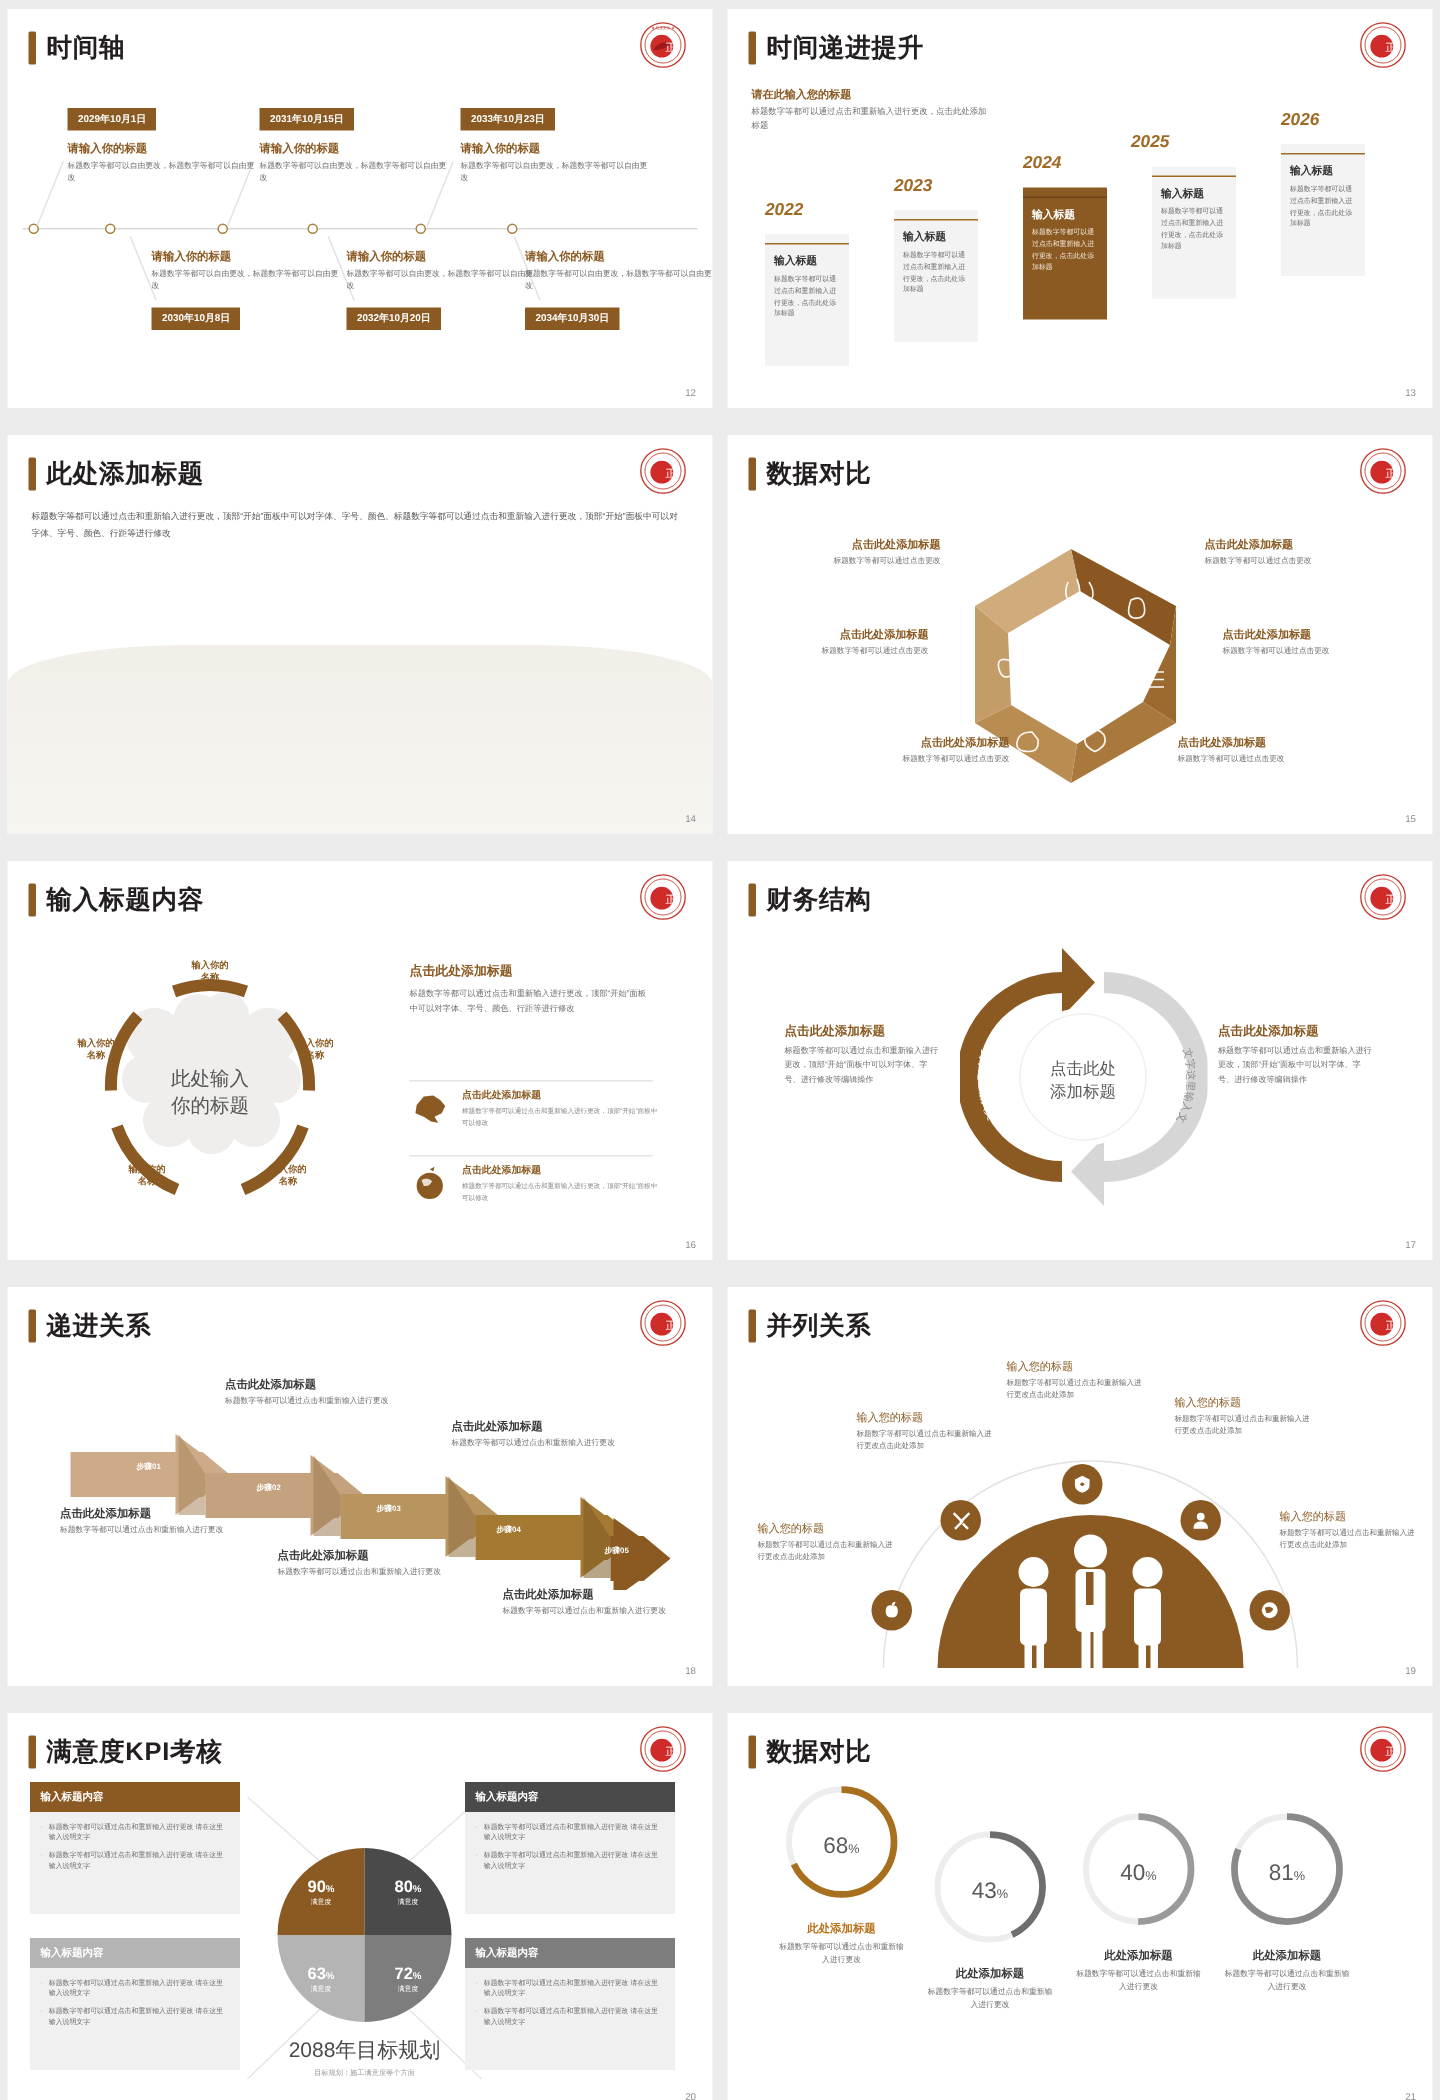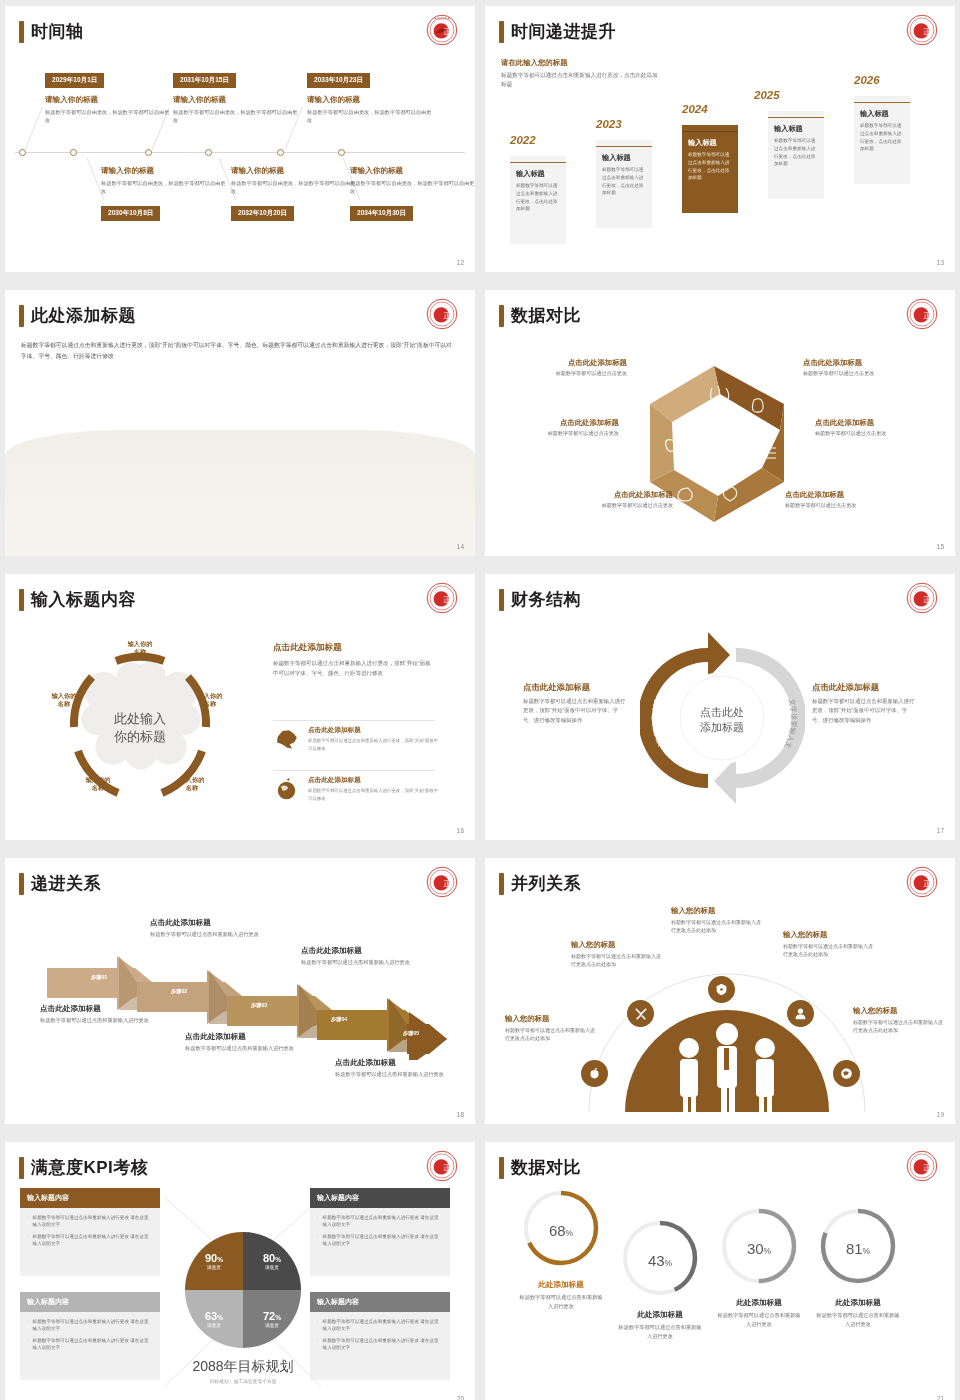--- a/index.html
+++ b/index.html
@@ -66,21 +66,21 @@
   .c17-b { font-size: 5.4px; color: #6f6f6f; line-height: 1.75; }
 
   
   .steplbl { position: absolute; font-size: 5.2px; font-weight: bold; color: #fff; }
   .ar-t { font-size: 7.6px; font-weight: bold; color: #3a3a3a; }
   .ar-b { font-size: 5.2px; color: #6f6f6f; line-height: 1.7; margin-top: 2px; }
   .ar-blk { position: absolute; width: 130px; }
 
   
   .d19 { position: absolute; width: 92px; }
-  .d19-t { font-size: 7.4px; font-weight: bold; color: #8a5a22; }
+  .d19-t { font-size: 7.4px; font-weight: normal; color: #8a5a22; }
   .d19-b { font-size: 5px; color: #6f6f6f; line-height: 1.62; margin-top: 2px; }
   .node { position: absolute; width: 27px; height: 27px; border-radius: 50%; background: #8a5a22;
           display: flex; align-items: center; justify-content: center; color: #fff; font-size: 11px; }
 
   
   .kpanel { position: absolute; width: 140px; background: #f0f0f0; }
   .kphead { font-size: 7px; font-weight: bold; color: #fff; padding: 5px 7px; }
   .kpbody { padding: 6px 7px 8px; }
   .kpli { display: flex; gap: 4px; font-size: 4.6px; color: #6f6f6f; line-height: 1.6; margin-bottom: 4px; }
   .kpli i { font-style: normal; color: #999; }
@@ -691,21 +691,21 @@
       <div class="dn-v"><span style="font-size:15px">43</span><span>%</span></div>
       <div class="dn-t">此处添加标题</div>
       <div class="dn-b">标题数字等都可以通过点击和重新输入进行更改</div>
     </div>
 
     <div class="dn" style="left:232px;top:62px">
       <svg width="84" height="84" viewBox="0 0 84 84">
         <circle cx="42" cy="42" r="35" fill="none" stroke="#ededed" stroke-width="4"></circle>
         <circle cx="42" cy="42" r="35" fill="none" stroke="#9a9a9a" stroke-width="4.5" stroke-dasharray="110 110" stroke-linecap="butt" transform="rotate(-90 42 42)"></circle>
       </svg>
-      <div class="dn-v"><span style="font-size:15px">30</span><span>%</span></div>
+      <div class="dn-v"><span style="font-size:15px">40</span><span>%</span></div>
       <div class="dn-t">此处添加标题</div>
       <div class="dn-b">标题数字等都可以通过点击和重新输入进行更改</div>
     </div>
 
     <div class="dn" style="left:331px;top:62px">
       <svg width="84" height="84" viewBox="0 0 84 84">
         <circle cx="42" cy="42" r="35" fill="none" stroke="#ededed" stroke-width="4"></circle>
         <circle cx="42" cy="42" r="35" fill="none" stroke="#8a8a8a" stroke-width="4.5" stroke-dasharray="178.1 41.8" stroke-linecap="butt" transform="rotate(-90 42 42)"></circle>
       </svg>
       <div class="dn-v"><span style="font-size:15px">81</span><span>%</span></div>

